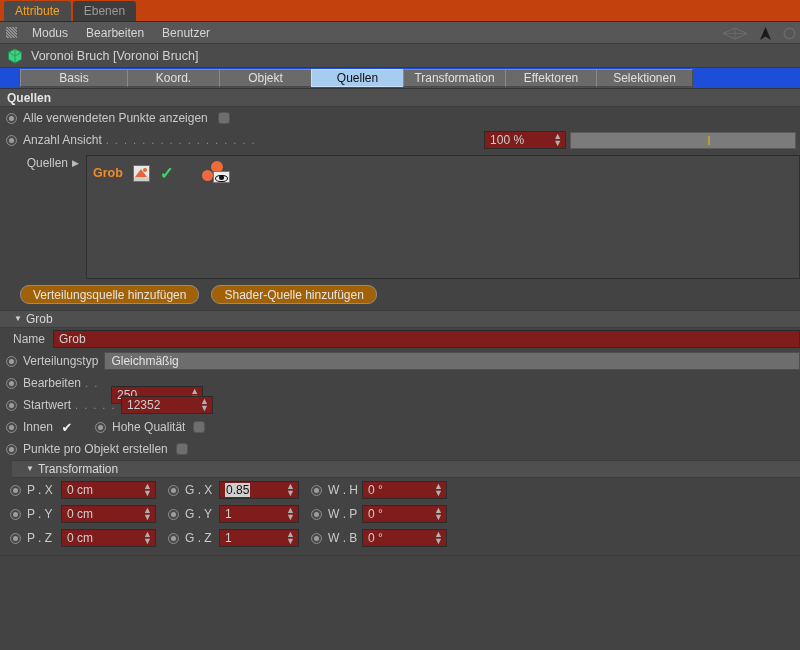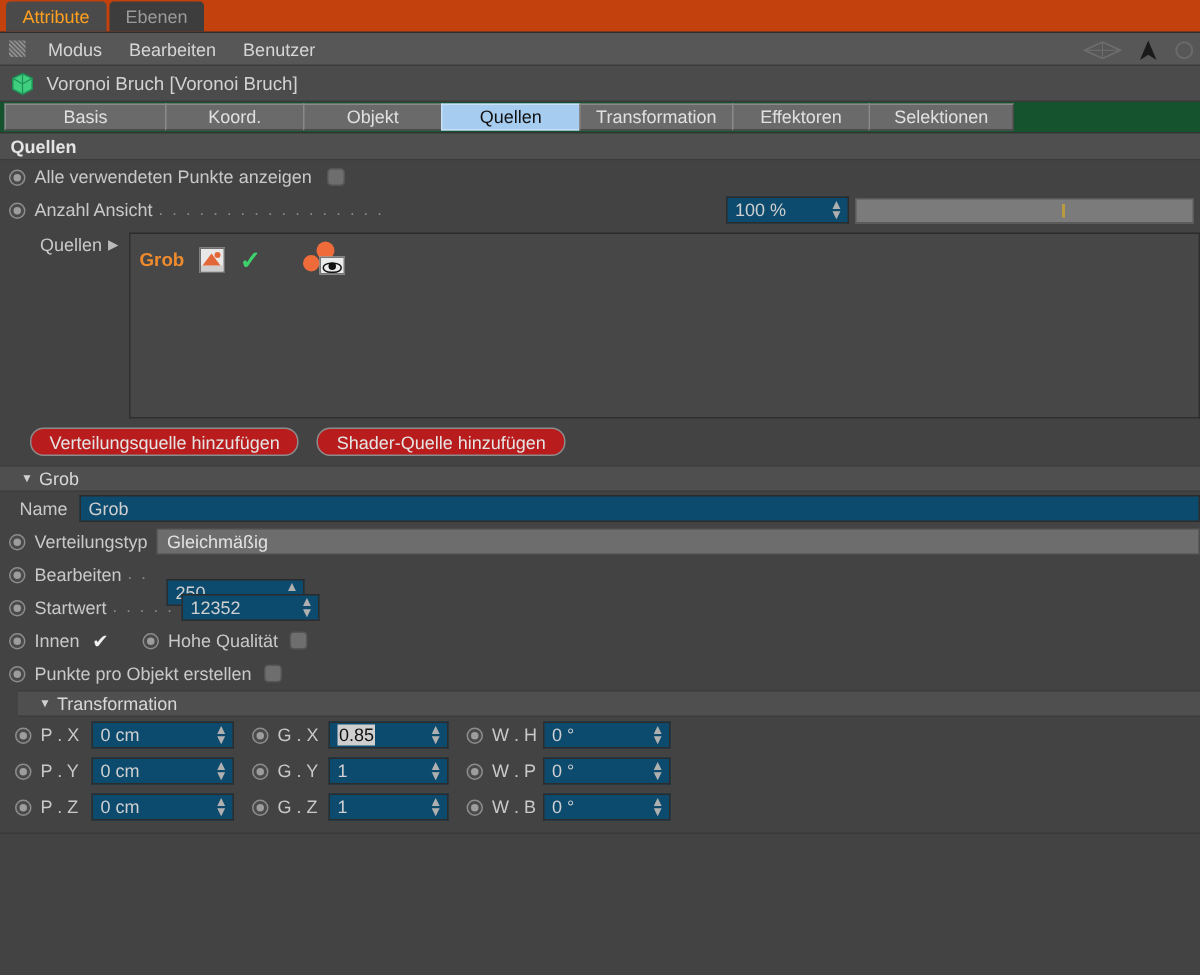--- a/index.html
+++ b/index.html
@@ -80,24 +80,24 @@
     align-items: center;
     padding-left: 7px;
     border-bottom: 1px solid #3a3a3a;
   }
   .objicon { width: 16px; height: 16px; margin-right: 8px; }
   .objname { color: #d2d2d2; font-size: 12.5px; }
 
   
   .tabrow {
     height: 21px;
-    background: #14532d;
+    background: #1d4ed8;
     display: flex;
     align-items: stretch;
-    padding: 1px 2px 1px 3px;
+    padding: 1px 2px 1px 20px;
     border-bottom: 1px solid #353535;
   }
   .mtab {
     flex: 0 0 auto;
     display: flex; align-items: center; justify-content: center;
     background: #6a6a6a;
     border: 1px solid #8a8a8a;
     border-bottom-color: #4a4a4a;
     border-right-color: #4a4a4a;
     color: #e0e0e0;
@@ -155,21 +155,21 @@
     border-radius: 3px;
     background: #6e6e6e;
     border: 1px solid #555;
     display: inline-flex; align-items: center; justify-content: center;
     flex: 0 0 auto;
   }
   .chkbox.checked { background: transparent; border-color: transparent; color: #f0f0f0; font-size: 13px; }
 
   
   .field {
-    background: #0c4a6e;
+    background: #7f1d1d;
     border: 1px solid #2c2c2c;
     border-top-color: #2a2a2a;
     height: 18px;
     display: flex; align-items: center;
     color: #cfcfcf;
     font-size: 12px;
     padding-left: 5px;
     position: relative;
   }
   .field .spin {
@@ -258,21 +258,21 @@
   }
   .pts-icon .eyebox .pupil{ width:5px;height:5px;border-radius:50%;background:#111;}
   .pts-icon .eyebox .lid{
     position:absolute;left:1px;right:1px;top:3px;height:7px;
     border:1px solid #111;border-radius:50% / 60%;
   }
 
   
   .btnrow { display: flex; gap: 12px; padding: 6px 0 6px 20px; }
   .btn {
-    background: #b91c1c;
+    background: #a16207;
     border: 1px solid #8c8c8c;
     border-radius: 9px;
     height: 19px;
     padding: 0 12px;
     color: #e4e4e4;
     font-size: 12px;
     display: flex; align-items: center; justify-content: center;
   }
 
   

